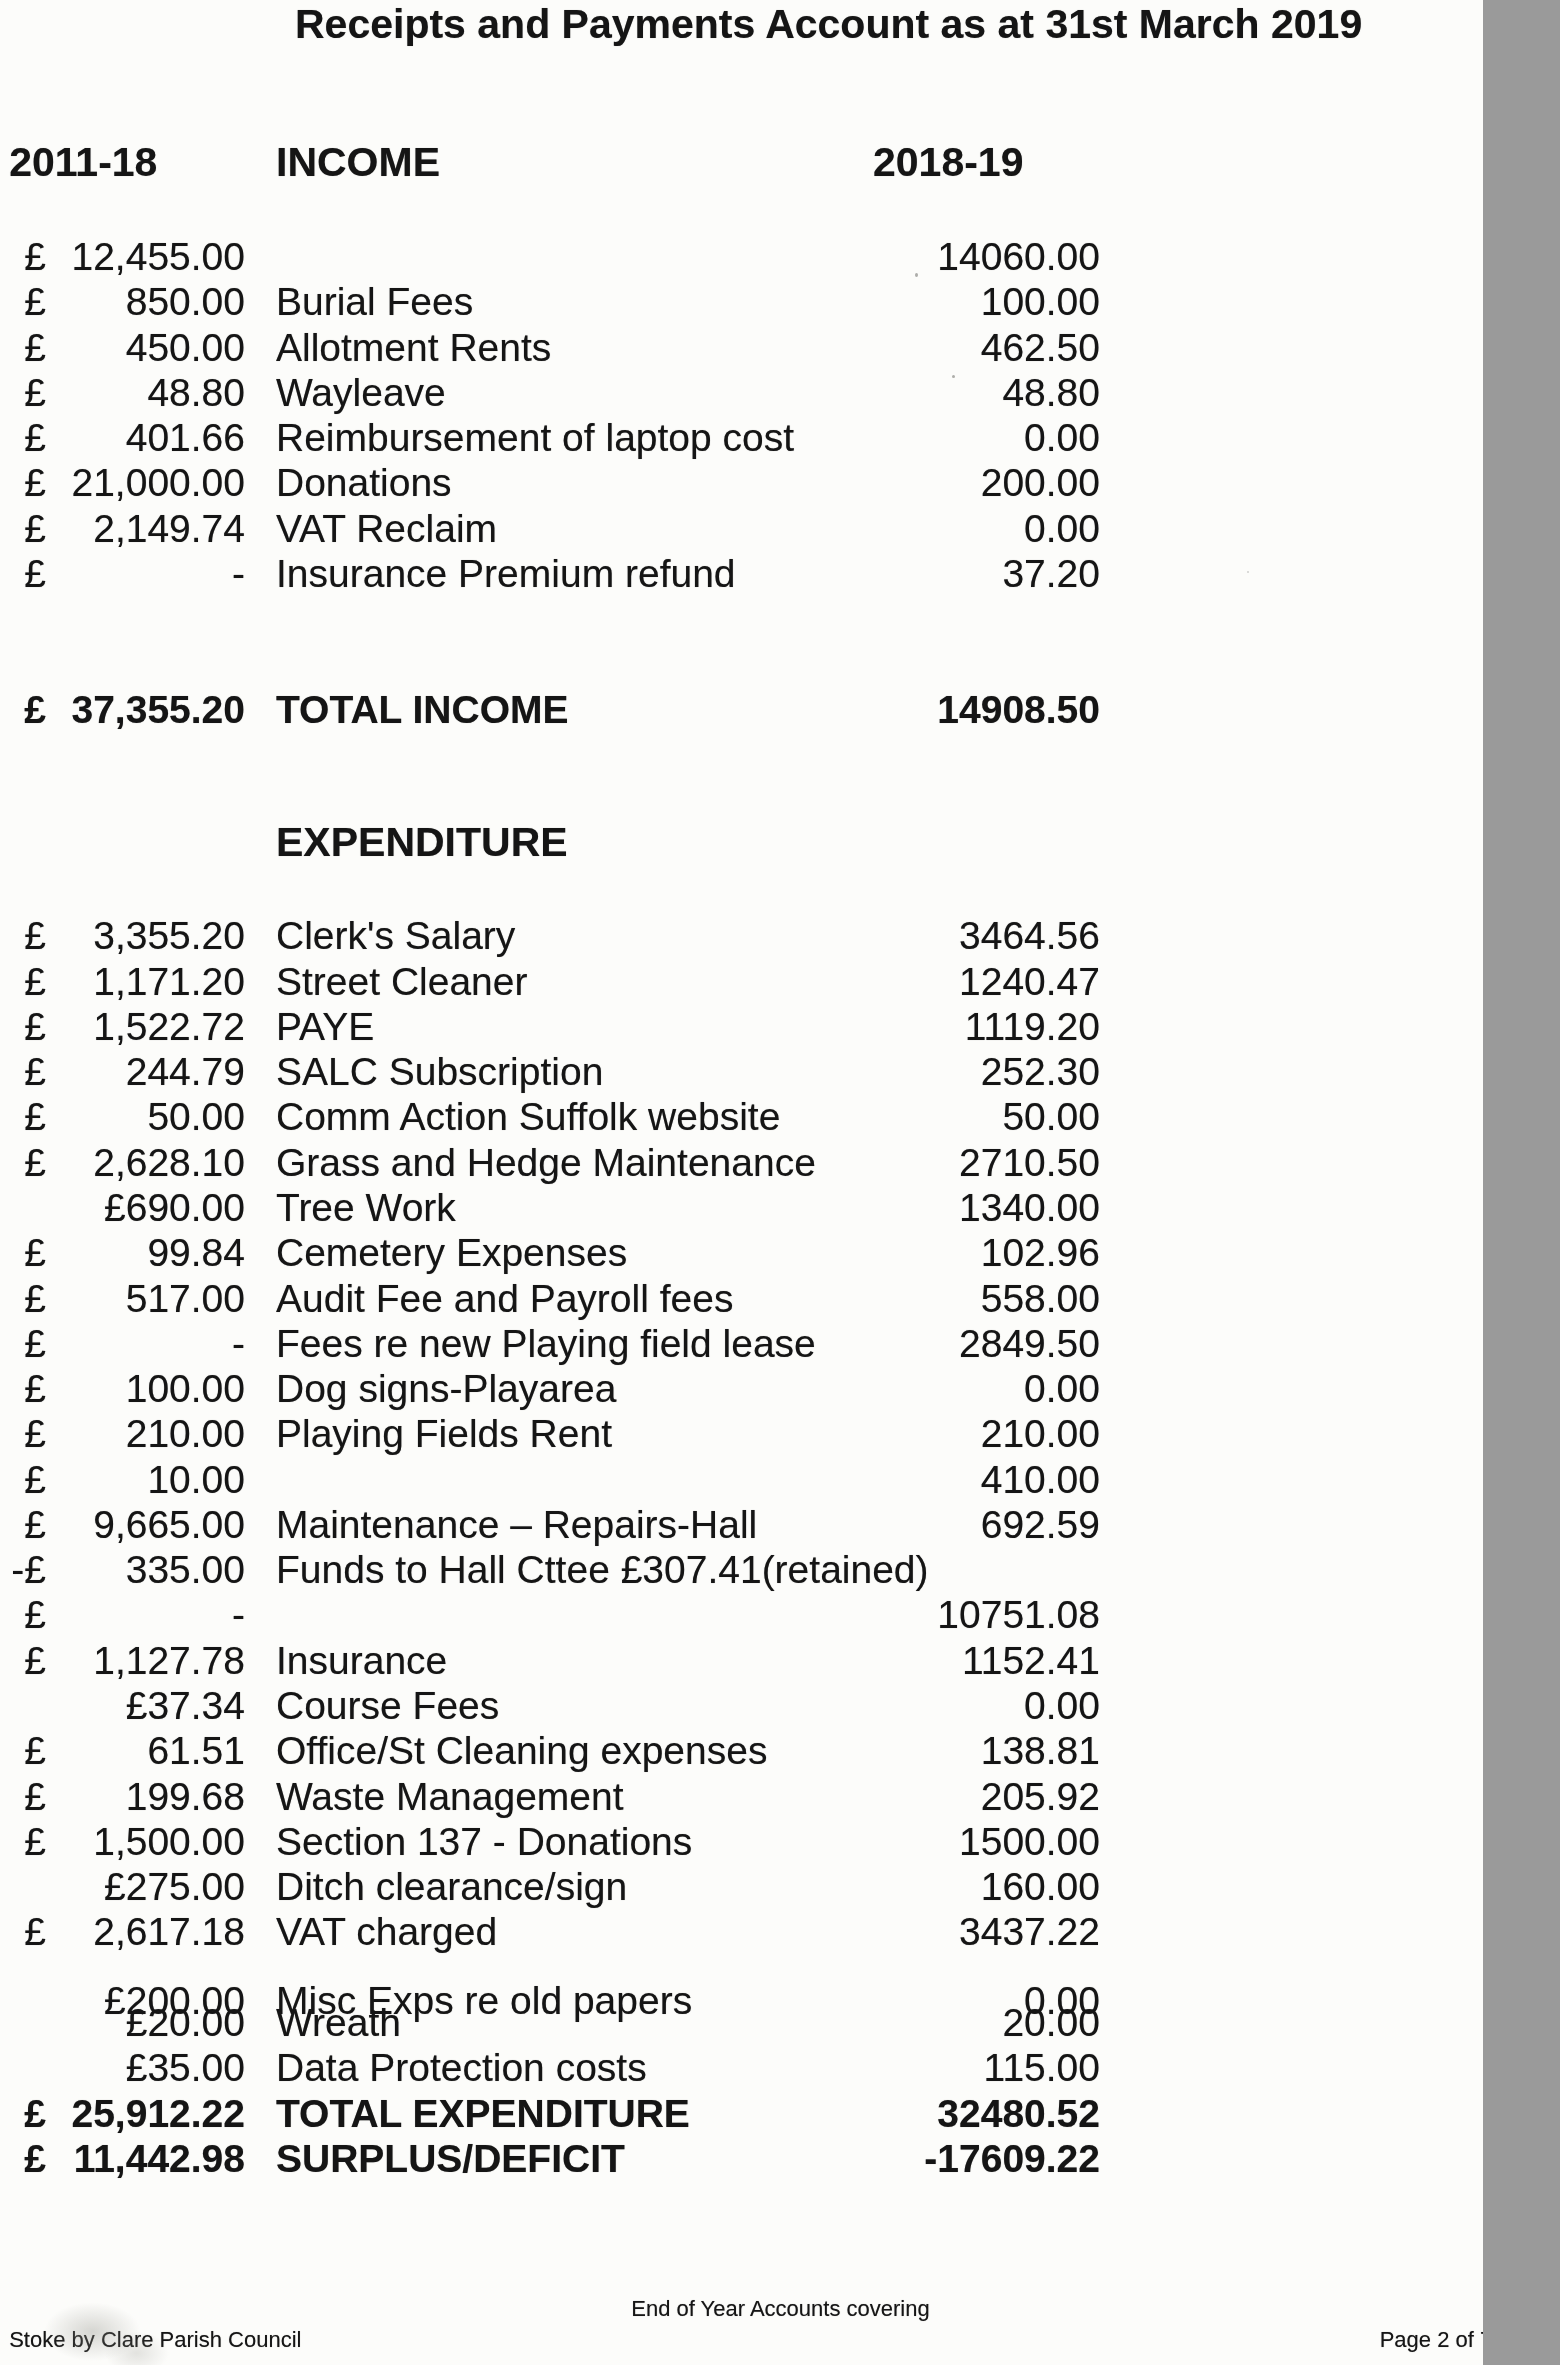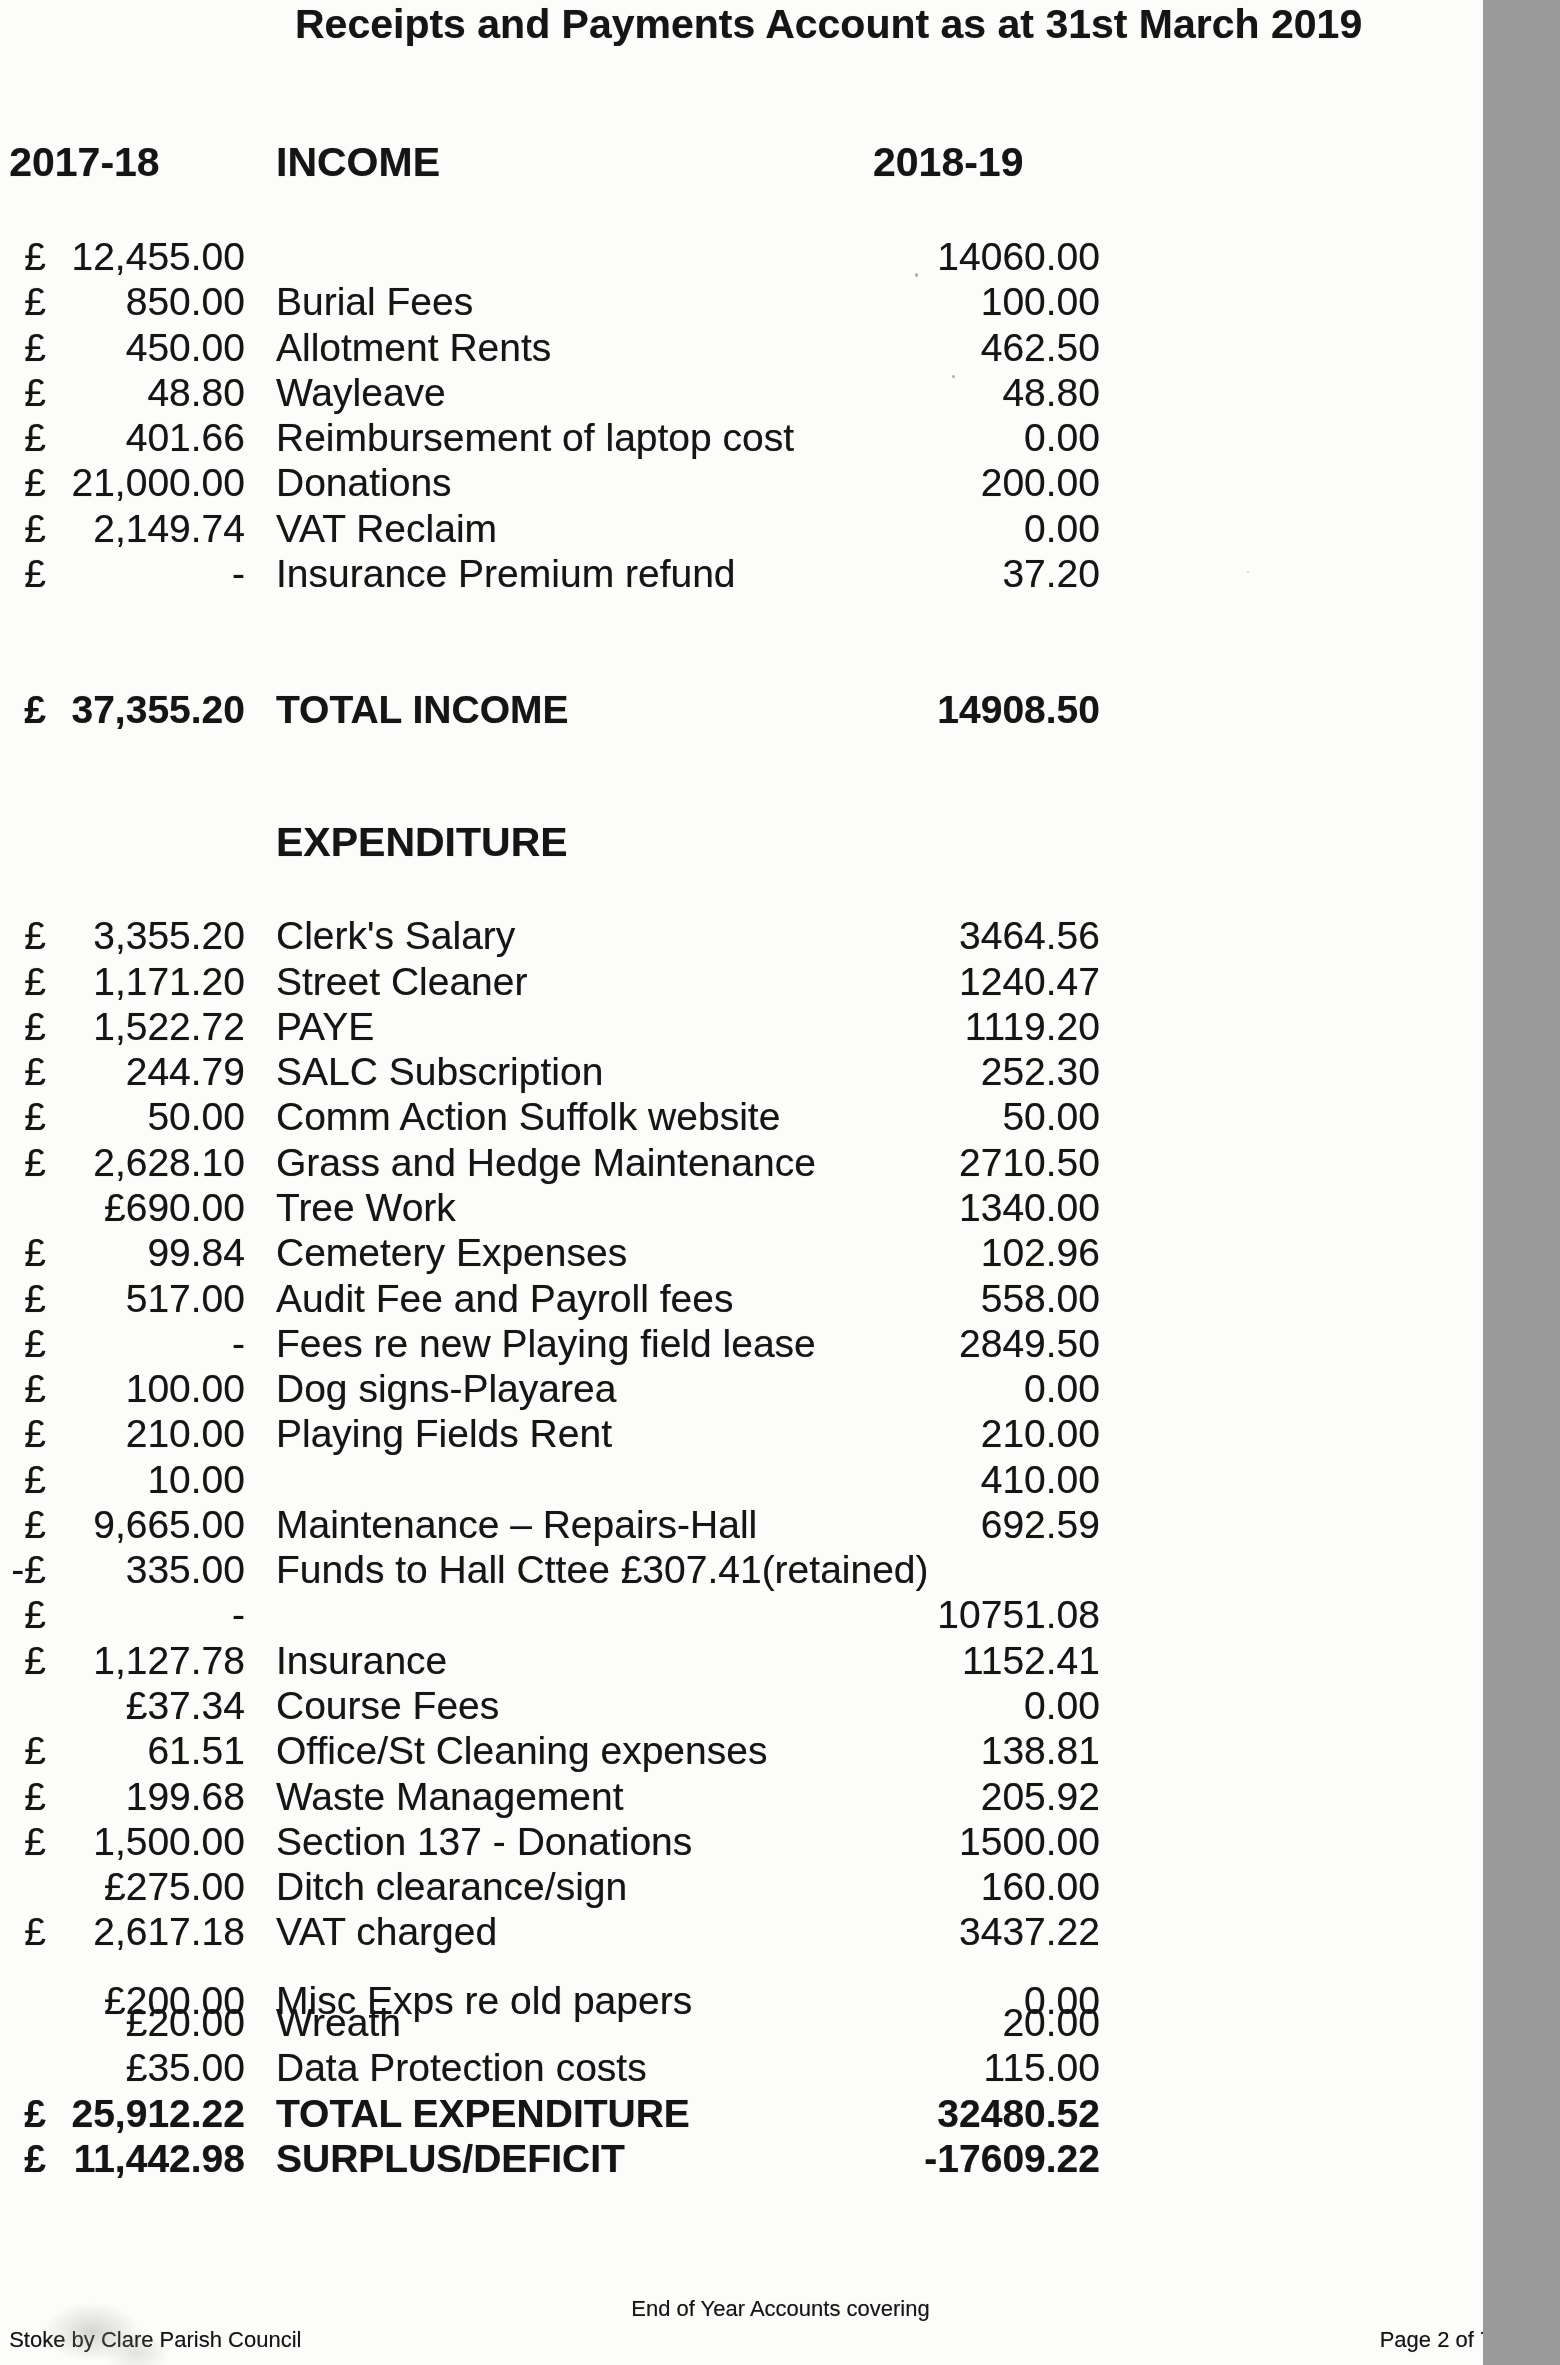--- a/index.html
+++ b/index.html
@@ -52,21 +52,21 @@
   .speck2 { left:952px; top:375px; width:3.1px; height:3.1px; }
   .speck3 { left:1247px; top:571px; width:2.3px; height:2.3px; background:rgba(110,110,104,.3); }
 </style>
 </head>
 <body>
 
 <div class="page">
 
   <div class="title scan-text">Receipts and Payments Account as at 31st March 2019</div>
 
-  <div class="col-hdr hdr-left scan-text">2017-18</div>
+  <div class="col-hdr hdr-left scan-text">2011-18</div>
   <div class="col-hdr hdr-mid scan-text">INCOME</div>
   <div class="col-hdr hdr-right scan-text">2018-19</div>
 
   <div>
       <div class="row scan-text" style="top: 234px;">
         <span class="c-sym">£</span>
         <span class="c-amt">12,455.00</span>
         <span class="c-val">14060.00</span>
       </div>
       <div class="row scan-text" style="top: 279px;">

